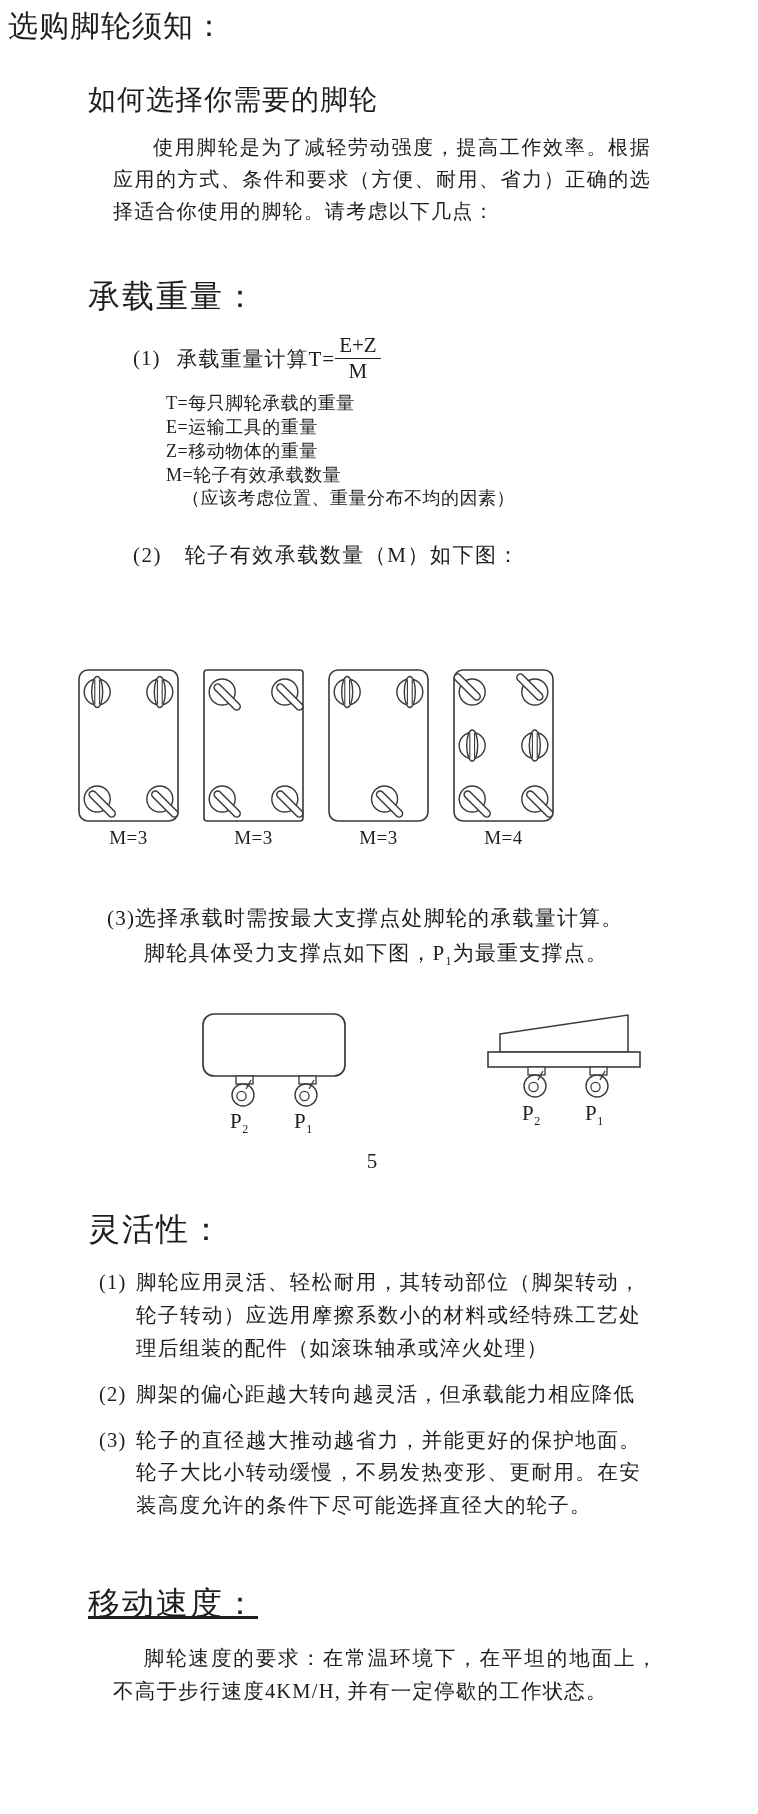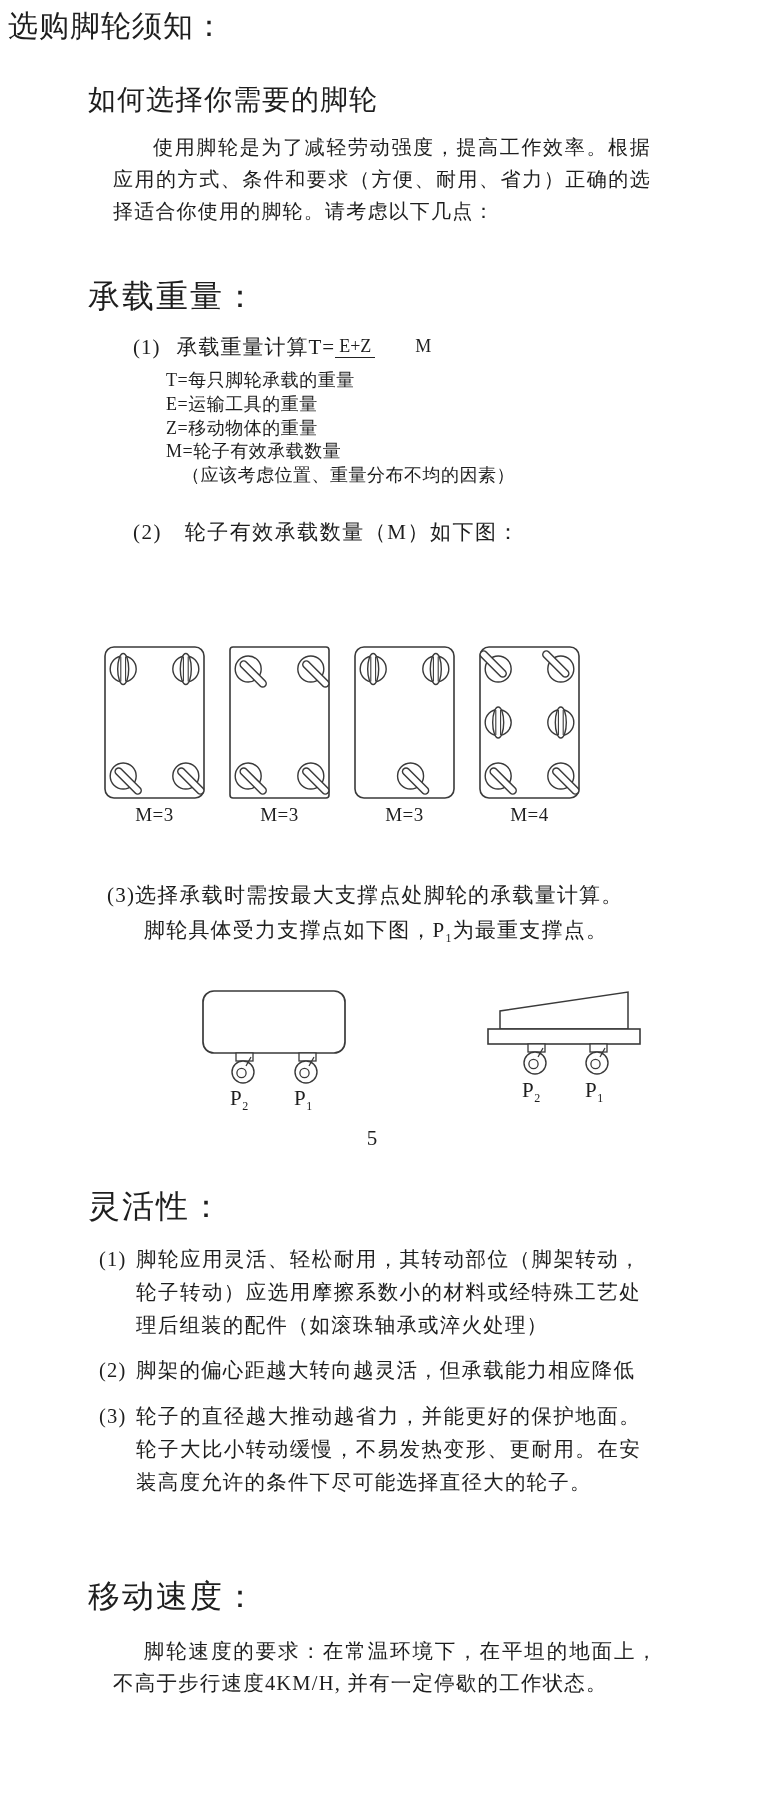--- a/index.html
+++ b/index.html
@@ -9,42 +9,42 @@
     box-sizing:border-box;overflow:hidden;position:relative;
   }
   .title{font-size:30px;margin:6px 0 0 8px;letter-spacing:1px;}
   .h2{font-size:28px;font-weight:normal;margin:34px 0 0 88px;letter-spacing:1px;}
   .intro{width:538px;margin:12px 0 0 113px;font-size:20px;line-height:1.6;
     text-align:justify;text-indent:2em;letter-spacing:1.2px;}
   .sec-heading{font-size:32px;font-weight:normal;margin-left:88px;letter-spacing:2px;}
   .load-heading{margin-top:48px;}
   .formula-line{margin:14px 0 0 133px;font-size:21px;display:flex;align-items:center;letter-spacing:1px;}
   .item-marker{margin-right:16px;}
-  .fraction{display:inline-flex;flex-direction:row;text-align:center;
-    font-size:18px;line-height:1.2;vertical-align:middle;letter-spacing:0;gap:40px;}
+  .fraction{display:inline-flex;flex-direction:column;text-align:center;
+    font-size:21px;line-height:1.2;vertical-align:middle;letter-spacing:0;}
   .fraction .num{border-bottom:1.5px solid #222;padding:0 4px;}
   .defs{margin:8px 16px 0 166px;font-size:18px;line-height:1.32;letter-spacing:.5px;}
   .def-note{margin-left:16px;}
   .item2{margin:30px 0 0 133px;font-size:21px;letter-spacing:1.5px;}
-  .diagram-row{display:flex;margin:100px 0 0 104px;gap:24px;align-items:flex-start;}
+  .diagram-row{display:flex;margin:100px 0 0 78px;gap:24px;align-items:flex-start;}
   .caster-fig{display:flex;flex-direction:column;align-items:center;}
   .caster-lbl{font-size:19px;margin-top:5px;letter-spacing:.5px;}
   .item3{margin:52px 0 0 107px;font-size:21px;line-height:1.67;letter-spacing:1.2px;}
   .item3 .l2{margin-left:37px;}
   sub{font-size:12px;}
   .support-row{display:flex;margin:40px 0 0 188px;gap:118px;}
   .support-fig{position:relative;}
   .sv-label{position:absolute;font-size:21px;letter-spacing:.5px;}
   .pagenum{text-align:center;font-size:21px;margin-top:10px;}
   .flex-heading{margin-top:34px;}
   .flex-list{margin:14px 0 0 99px;}
   .flex-item{display:flex;font-size:20.5px;line-height:1.6;letter-spacing:1.2px;margin-top:13px;}
   .flex-item .mk{width:37px;flex:0 0 37px;}
   .flex-item .tx{width:505px;text-align:justify;}
-  .speed-heading{margin-top:76px;}
+  .speed-heading{margin-top:60px;text-decoration:underline;}
   .speed-body{width:545px;margin:16px 0 0 113px;font-size:20.5px;line-height:1.6;
     text-align:justify;text-indent:1.5em;letter-spacing:1.2px;}
   svg{display:block;}
 </style>
 </head>
 <body>
 
 <div class="doc">
 
   <div class="title">选购脚轮须知：</div>

